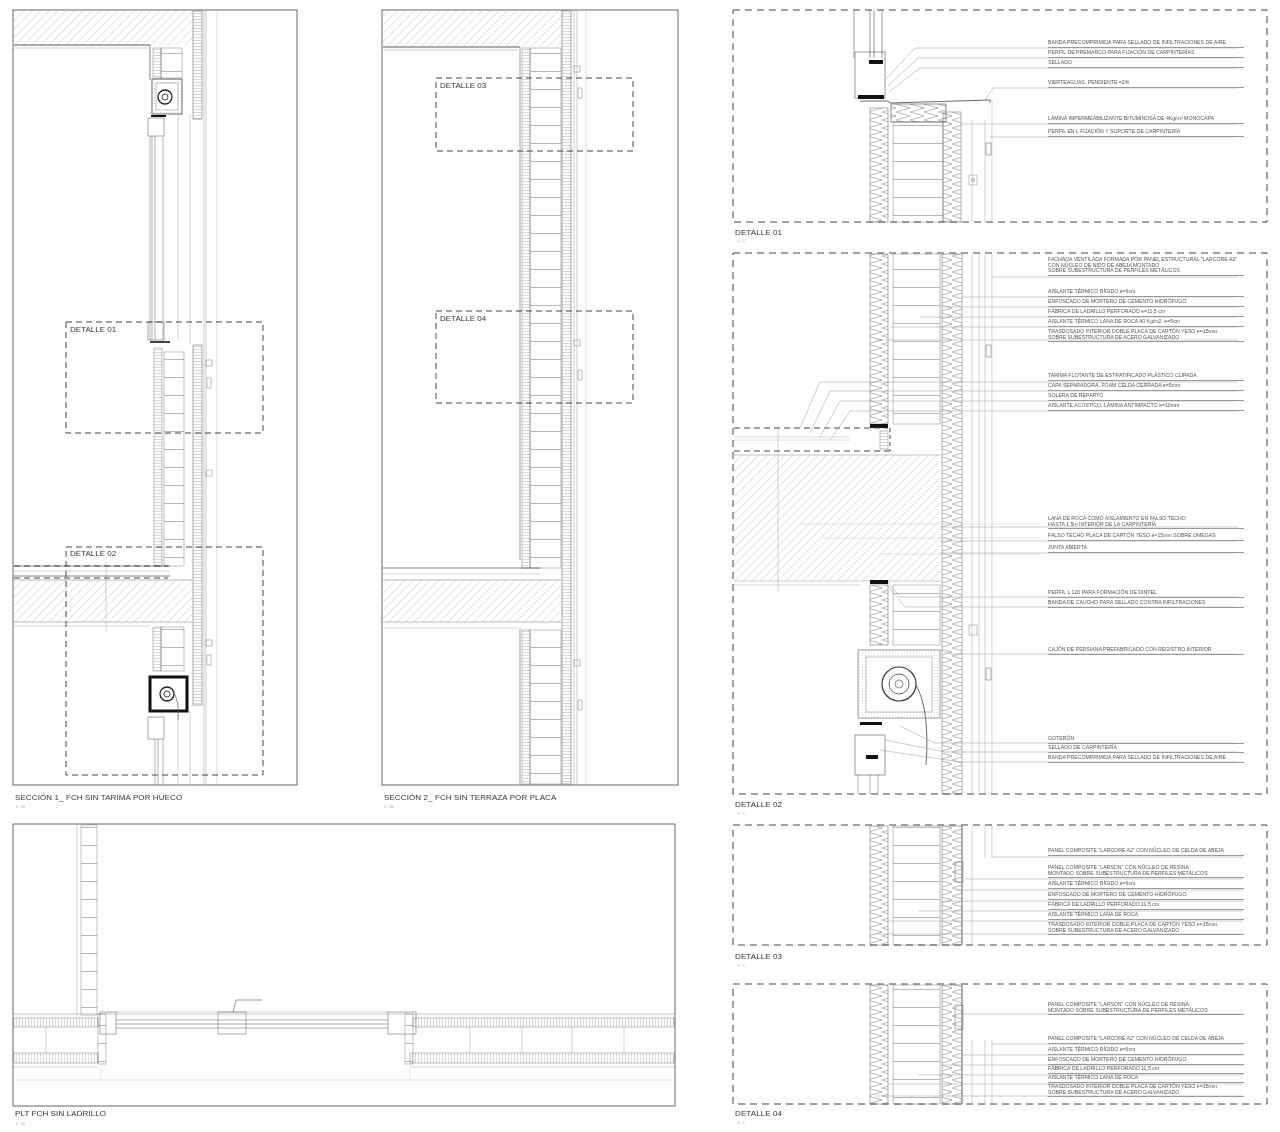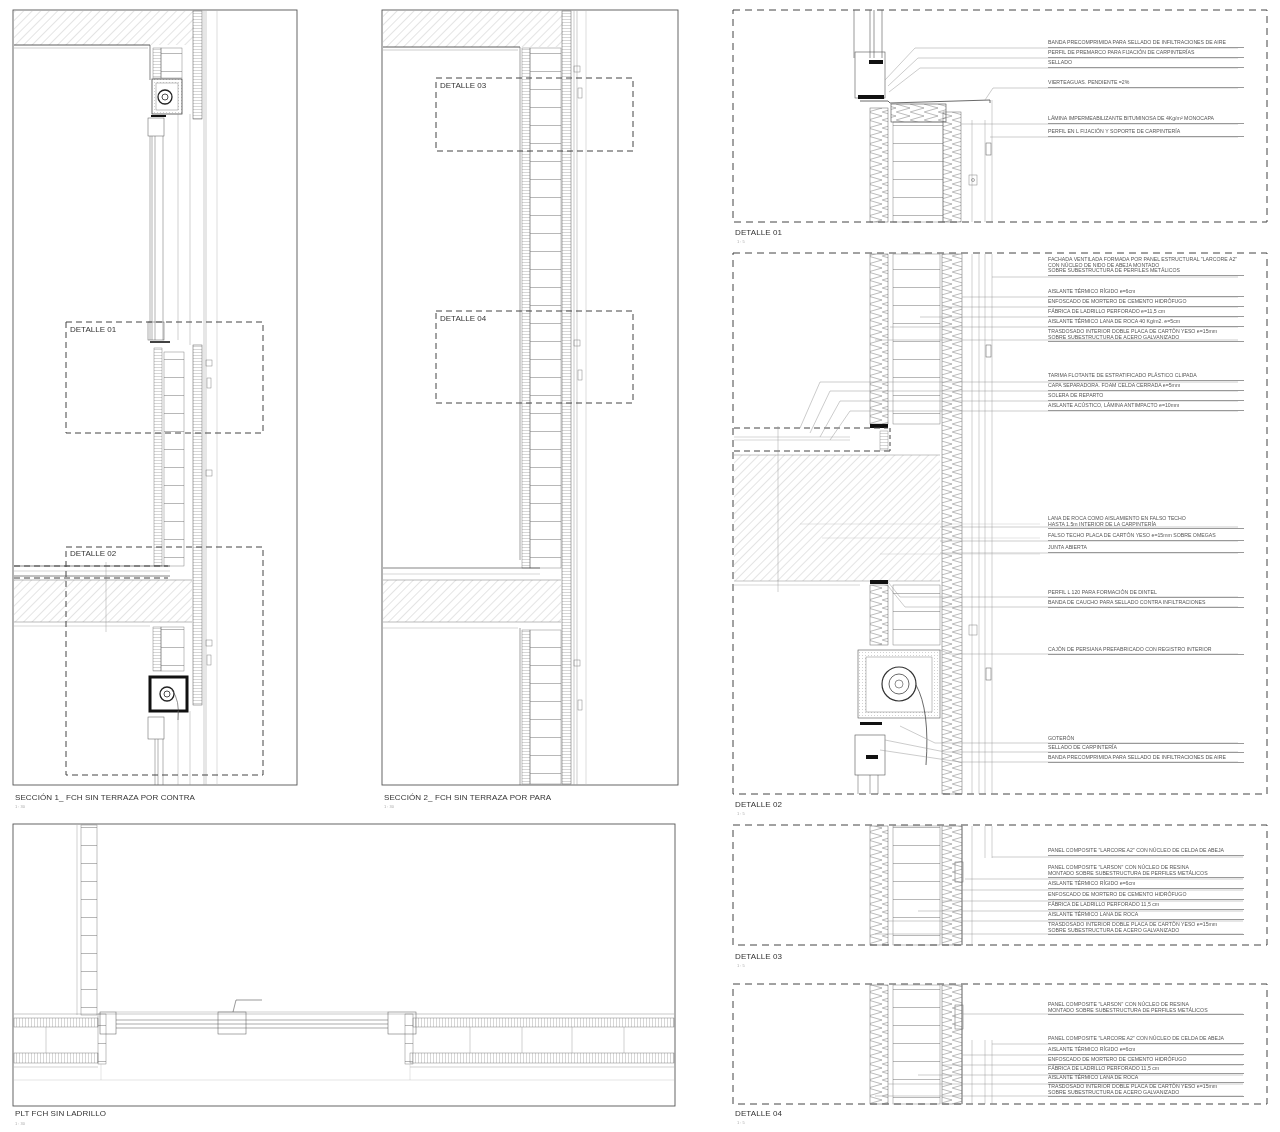--- a/index.html
+++ b/index.html
@@ -322,23 +322,23 @@
         <line x1="875" y1="1096" x2="1243" y2="1096"></line>
       </g>
     </g>
   </svg>
 
   <div class="det-label" style="left:70px;top:325px;">DETALLE 01</div>
   <div class="det-label" style="left:70px;top:549px;">DETALLE 02</div>
   <div class="det-label" style="left:440px;top:81px;">DETALLE 03</div>
   <div class="det-label" style="left:440px;top:314px;">DETALLE 04</div>
 
-  <div class="title" style="left:15px;top:793px;">SECCIÓN 1_ FCH SIN TERRAZA POR CONTRA</div>
+  <div class="title" style="left:15px;top:793px;">SECCIÓN 1_ FCH SIN TARIMA POR HUECO</div>
   <div class="scale" style="left:15px;top:804px;">1 : 30</div>
-  <div class="title" style="left:384px;top:793px;">SECCIÓN 2_ FCH SIN TERRAZA POR PARA</div>
+  <div class="title" style="left:384px;top:793px;">SECCIÓN 2_ FCH SIN TERRAZA POR PLACA</div>
   <div class="scale" style="left:384px;top:804px;">1 : 30</div>
   <div class="title" style="left:15px;top:1109px;">PLT FCH SIN LADRILLO</div>
   <div class="scale" style="left:15px;top:1121px;">1 : 30</div>
   <div class="title" style="left:735px;top:228px;">DETALLE 01</div>
   <div class="scale" style="left:737px;top:239px;">1 : 5</div>
   <div class="title" style="left:735px;top:800px;">DETALLE 02</div>
   <div class="scale" style="left:737px;top:811px;">1 : 5</div>
   <div class="title" style="left:735px;top:952px;">DETALLE 03</div>
   <div class="scale" style="left:737px;top:963px;">1 : 5</div>
   <div class="title" style="left:735px;top:1109px;">DETALLE 04</div>

